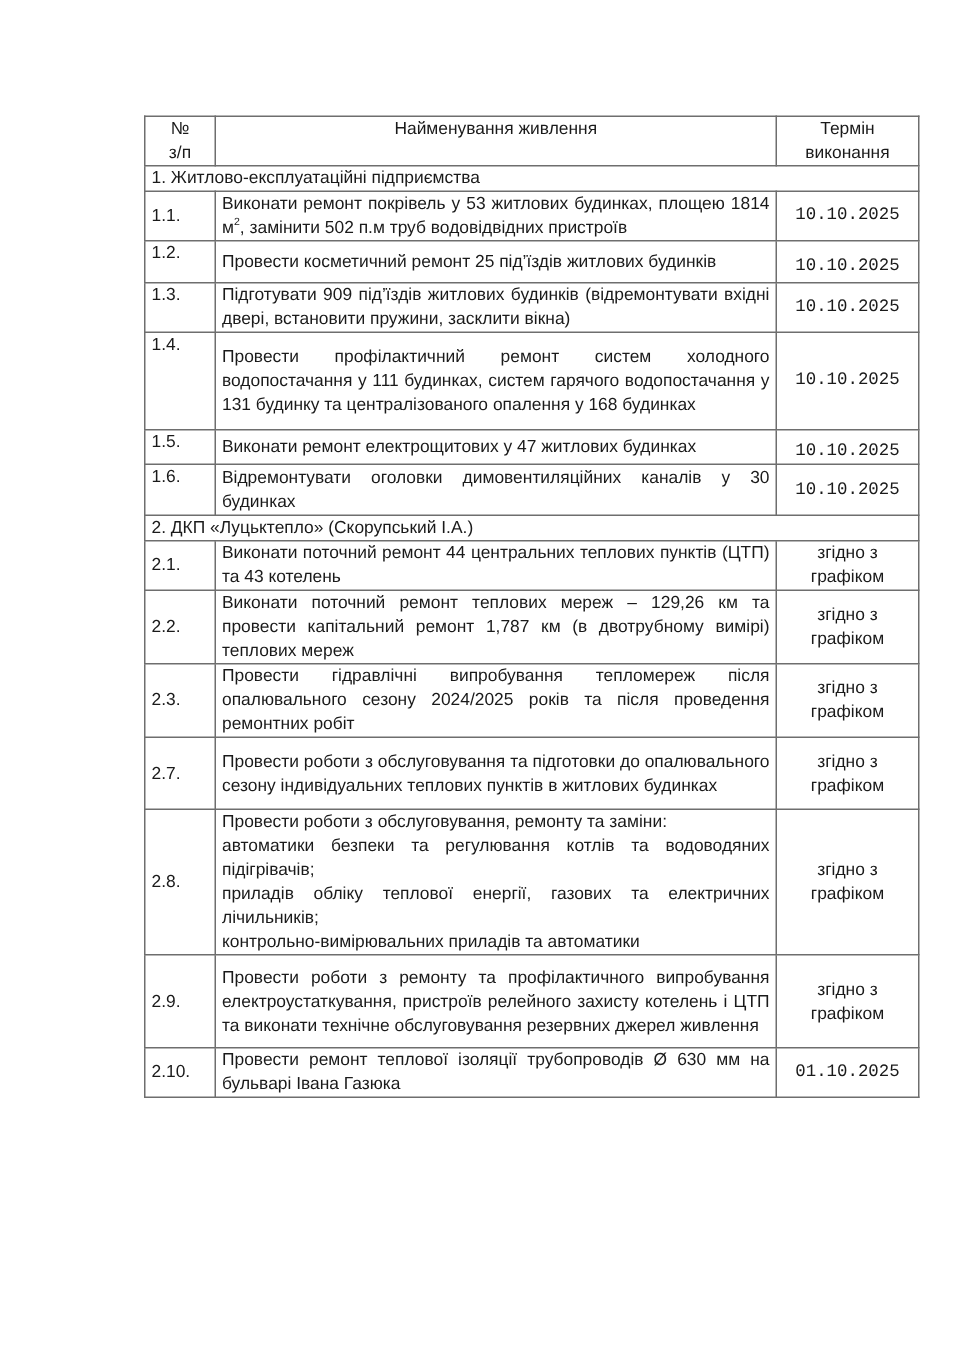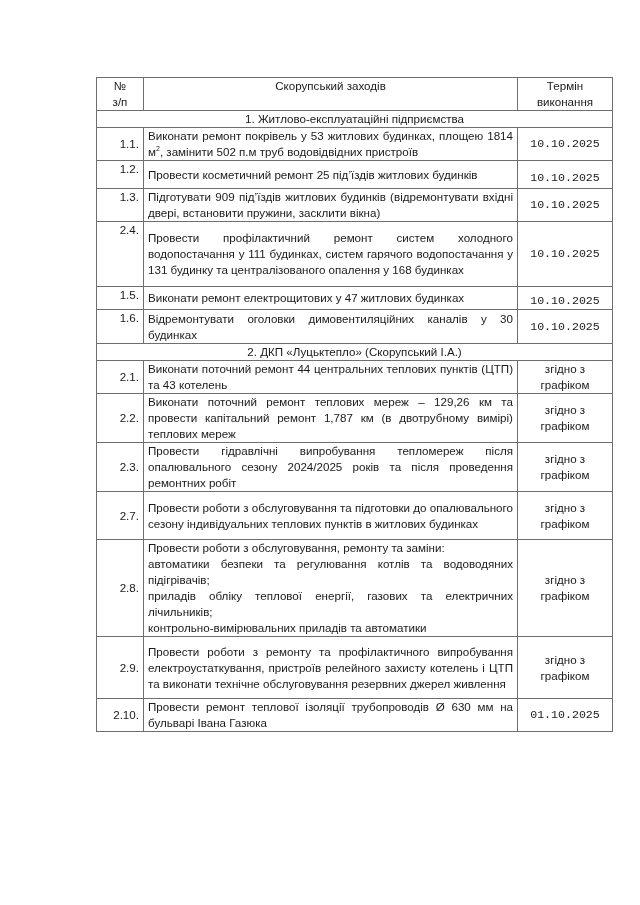--- a/index.html
+++ b/index.html
@@ -6,46 +6,46 @@
   body { width: 640px; height: 905px; position: relative; overflow: hidden;
          font-family: "Liberation Sans", "DejaVu Sans", sans-serif; color: #1a1a1a; }
   .page { position: absolute; left: 0; top: 0; width: 640px; height: 905px; background: #fff; }
   table.plan { position: absolute; left: 96px; top: 77px; width: 516px;
                border-collapse: collapse; table-layout: fixed; font-size: 11.6px; line-height: 16px; }
   table.plan td, table.plan th { border: 1px solid #6e6e6e; padding: 0 4px; vertical-align: middle; font-weight: normal; }
   col.c-num { width: 47px; }
   col.c-name { width: 374px; }
   col.c-term { width: 95px; }
   th { text-align: center; }
-  td.num { text-align: right; }
+  td.num { text-align: left; }
   td.name { text-align: justify; text-align-last: left; vertical-align: top; padding-top: 0; }
   td.term-date { text-align: center; font-family: Liberation Mono, monospace; }
   td.term-sched { text-align: center; padding-left: 5px; }
-  td.section { text-align: center; font-weight: bold; }
+  td.section { text-align: left; font-weight: bold; }
   .line { display: block; }
   sup { font-size: 7px; line-height: 0; }
 </style>
 </head>
 <body>
 
 <div class="page">
 <table class="plan">
   <colgroup>
         <col class="c-num">
         <col class="c-name">
         <col class="c-term">
       </colgroup>
   <tbody>
         <tr style="height:32px">
     <th>
       <span class="line">№</span>
       <span class="line">з/п</span>
     </th>
     <th style="vertical-align:top">
-      <span>Скорупський заходів</span>
+      <span>Найменування живлення</span>
     </th>
     <th>
       <span class="line">Термін</span>
       <span class="line">виконання</span>
     </th>
   </tr>
 
   <tr style="height:17px">
     <td colspan="3" class="section">1. Житлово-експлуатаційні підприємства</td>
   </tr>
@@ -59,21 +59,21 @@
     <td class="num" style="vertical-align:top">1.2.</td>
     <td class="name">Провести косметичний ремонт 25 під’їздів житлових будинків</td>
     <td class="term-date" style="vertical-align:bottom;padding-bottom:2px">10.10.2025</td>
   </tr>
   <tr style="height:33px">
     <td class="num" style="vertical-align:top">1.3.</td>
     <td class="name">Підготувати 909 під’їздів житлових будинків (відремонтувати вхідні двері, встановити пружини, засклити вікна)</td>
     <td class="term-date">10.10.2025</td>
   </tr>
   <tr style="height:65px">
-    <td class="num" style="vertical-align:top">2.4.</td>
+    <td class="num" style="vertical-align:top">1.4.</td>
     <td class="name">Провести профілактичний ремонт систем холодного водопостачання у 111 будинках, систем гарячого водопостачання у 131 будинку та централізованого опалення у 168 будинках</td>
     <td class="term-date">10.10.2025</td>
   </tr>
   <tr style="height:23px">
     <td class="num" style="vertical-align:top">1.5.</td>
     <td class="name">Виконати ремонт електрощитових у 47 житлових будинках</td>
     <td class="term-date" style="vertical-align:bottom">10.10.2025</td>
   </tr>
   <tr style="height:34px">
     <td class="num" style="vertical-align:top">1.6.</td>

